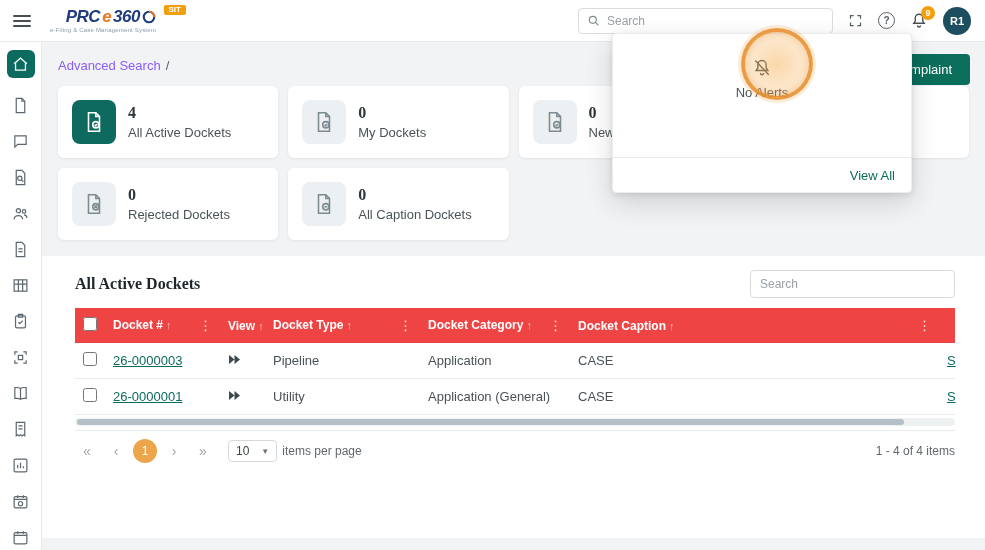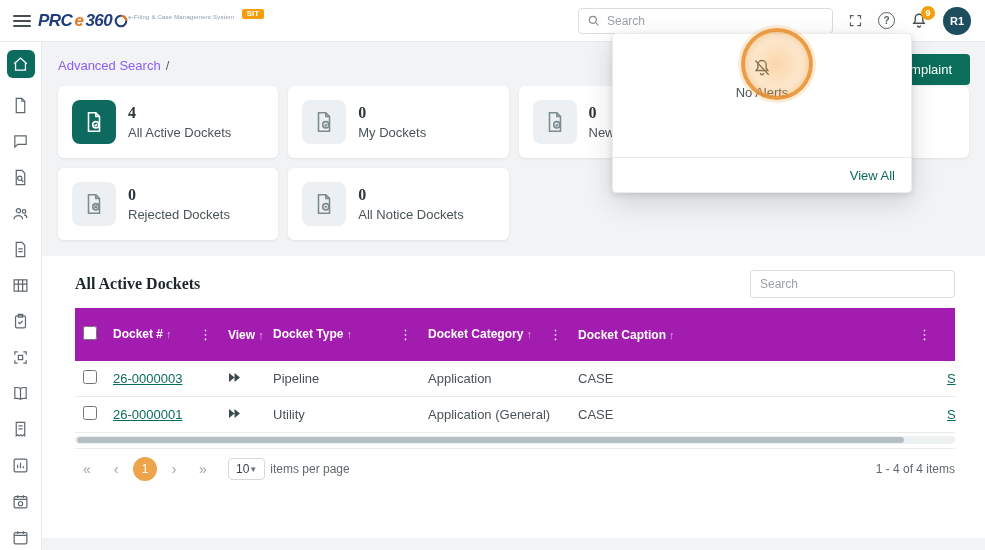--- a/index.html
+++ b/index.html
@@ -7,21 +7,21 @@
   body { font-family:"Liberation Sans", sans-serif; background:#f1f3f5; position:relative; }
   [data-interactable="true"] { cursor:pointer; }
 
   .app { position:relative; width:985px; height:550px; }
 
   
   .topbar { position:absolute; top:0; left:0; right:0; height:42px; background:#fff;
             border-bottom:1px solid #e7eaec; display:flex; align-items:center; z-index:20; }
   .hamburger { margin-left:13px; width:18px; display:flex; flex-direction:column; gap:3px; }
   .hamburger span { height:2px; background:#474f53; border-radius:1px; }
-  .brand { margin-left:7px; position:relative; display:flex; line-height:1; }
+  .brand { margin-left:19px; position:relative; display:flex; flex-direction:column; line-height:1;align-items:flex-end; }
   .brand-line { display:flex; align-items:center; gap:2px; }
   .brand-txt { font-size:17px; font-weight:bold; font-style:italic; letter-spacing:-0.5px; }
   .brand-p1, .brand-p3 { color:#1f3d7c; }
   .brand-p2 { color:#e87722; }
   .brand-tagline { font-size:6px; color:#8b98ab; margin-top:2px; letter-spacing:0.2px; }
   .env-badge { position:absolute; top:-3px; right:-30px; background:#f59e0b; color:#fff;
                font-size:8px; font-weight:bold; padding:1px 5px; border-radius:2px; }
   .topbar-right { margin-left:auto; margin-right:14px; display:flex; align-items:center; gap:15px; }
   .search-box { display:flex; align-items:center; gap:6px; width:255px; height:26px;
                 border:1px solid #d9dde0; border-radius:4px; padding:0 8px; background:#fff; }
@@ -65,40 +65,40 @@
 
   
   .panel { margin-top:16px; background:#fff; height:282px; padding:14px 30px 0 33px; position:relative; }
   .panel-head { display:flex; align-items:center; justify-content:space-between; margin-bottom:10px; }
   .panel-title { font-family:"Liberation Serif", serif; font-size:16px; font-weight:bold; color:#1d262b; }
   .table-search { width:205px; height:28px; border:1px solid #d8dcdf; border-radius:4px; padding:0 9px;
                   font-size:12px; color:#444; outline:none; font-family:"Liberation Sans",sans-serif; }
   .table-search::placeholder { color:#9aa2a7; }
 
   table { width:100%; border-collapse:collapse; table-layout:fixed; font-size:13px; }
-  thead th { background:#a21caf; color:#fff; font-size:12px; font-weight:bold; text-align:left;
-             padding:18px 8px; white-space:nowrap; overflow:hidden; }
+  thead th { background:#ef4444; color:#fff; font-size:12px; font-weight:bold; text-align:left;
+             padding:9px 8px; white-space:nowrap; overflow:hidden; }
   .sort { opacity:.65; margin-left:3px; font-size:11px; font-weight:normal; }
   .kebab { float:right; color:rgba(255,255,255,.9); font-weight:normal; font-size:13px; }
   tbody td { border-bottom:1px solid #e9ebec; padding:9px 8px; color:#4a5257; vertical-align:middle; }
   td.wrap { line-height:1.2; padding-top:6px; padding-bottom:6px; }
   .docket-link { color:#0c6b5f; text-decoration:underline; }
   .ff-icon { display:inline-block; }
   input[type="checkbox"] { width:14px; height:14px; }
 
   .hscroll { height:8px; background:#eef1f2; border-radius:4px; margin-top:3px; position:relative; }
   .hscroll-thumb { position:absolute; left:2px; top:1px; height:6px; width:94%; background:#b4c0c5; border-radius:3px; }
 
   .pager { display:flex; align-items:center; gap:5px; padding:8px 0 9px; margin-top:4px;
            border-top:1px solid #e9ebec; font-size:12px; color:#60686c; }
   .pg-btn { width:24px; height:24px; border-radius:50%; display:grid; place-items:center;
             color:#9aa2a7; font-size:14px; background:transparent; border:none; }
   .pg-current { width:24px; height:24px; border-radius:50%; background:#eca54a; color:#fff;
                 display:grid; place-items:center; font-size:12px; }
-  .page-size { display:flex; align-items:center; gap:0; border:1px solid #d5d9dc; border-radius:4px;
+  .page-size { display:flex; align-items:center; gap:12px; border:1px solid #d5d9dc; border-radius:4px;
                padding:3px 7px; margin-left:8px; color:#3c4448; }
   .page-size .arr { font-size:8px; color:#6a7control175; color:#6a7175; }
   .pager-info { margin-left:auto; }
 
   
   .notif-panel { position:absolute; left:612px; top:33px; width:300px; height:160px; background:#fff;
                  border:1px solid #ececec; border-radius:4px; z-index:40;
                  box-shadow:0 2px 6px rgba(0,0,0,.10), 0 10px 28px rgba(0,0,0,.14); }
   .notif-tabs { display:flex; gap:38px; padding:0 16px; height:32px; align-items:stretch;
                 border-bottom:1px solid #e7eaea; font-size:13px; color:#697074; }
@@ -346,21 +346,21 @@
           <span class="card-icon" data-interactable="false">
             <svg viewBox="0 0 24 24" width="22" height="22" fill="none" stroke="currentColor" stroke-width="1.7">
                 <path d="M6 2h8l4 4v16H6z"></path>
                 <path d="M14 2v4h4"></path>
                 <circle cx="14" cy="15" r="3.4"></circle>
                 <path d="M12.4 15h3.2"></path>
               </svg>
           </span>
           <div>
             <div class="card-num" data-interactable="false">0</div>
-            <div class="card-label" data-interactable="false">All Notice Dockets</div>
+            <div class="card-label" data-interactable="false">All Caption Dockets</div>
           </div>
         </div>
       </div>
     </div>
 
     <section class="panel" data-interactable="false">
       <div class="panel-head">
         <h2 class="panel-title" data-interactable="false">All Active Dockets</h2>
         <input type="text" class="table-search" data-interactable="true" placeholder="Search" style="">
       </div>

